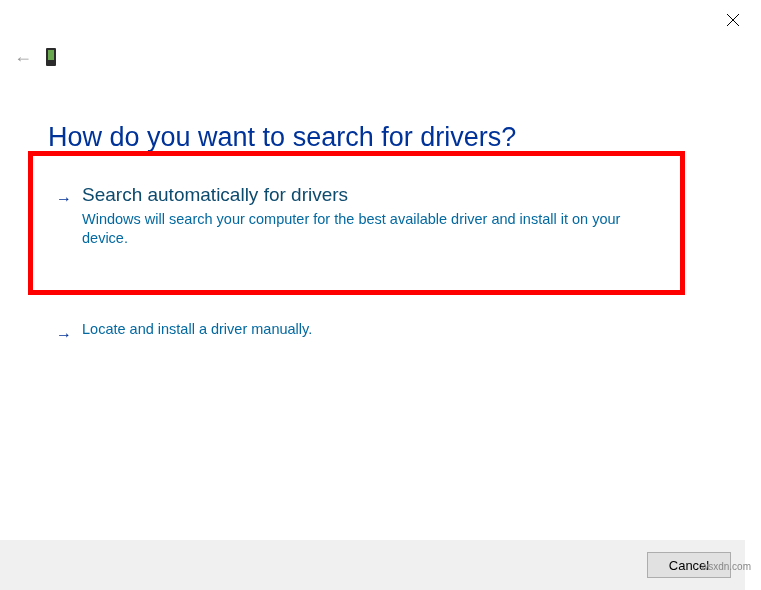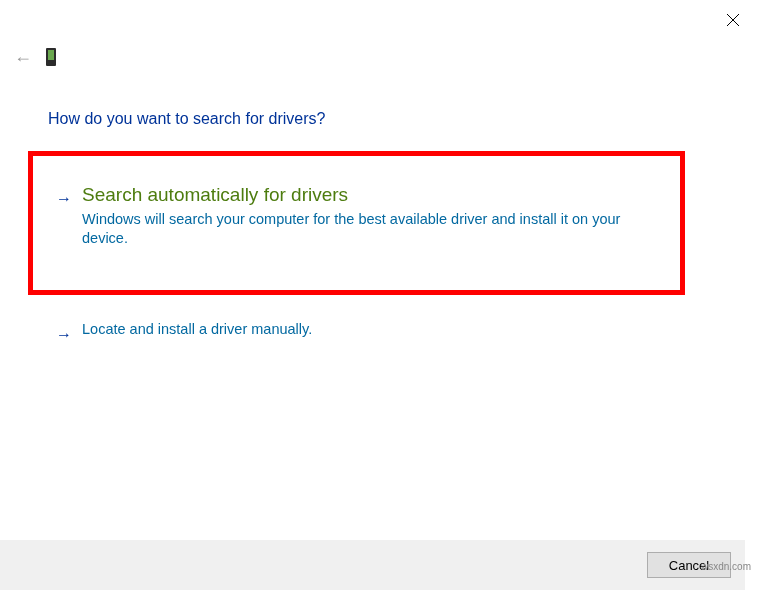--- a/index.html
+++ b/index.html
@@ -51,42 +51,42 @@
       right: 2px;
       height: 10px;
       background: #6aa84f;
     }
     .title {
       font-size: 15px;
       color: #000;
     }
     .question {
       position: absolute;
-      top: 110px;
+      top: 122px;
       left: 48px;
-      font-size: 16px;
+      font-size: 27px;
       color: #003399;
       font-weight: 400;
     }
     .option {
       position: absolute;
       left: 56px;
       padding-left: 26px;
       cursor: pointer;
     }
     .option-arrow {
       position: absolute;
       left: 0;
       top: 4px;
       color: #003399;
       font-size: 16px;
     }
     .option-title {
       font-size: 19px;
-      color: #4d7c0f;
+      color: #0c4a6e;
       font-weight: 400;
       margin-bottom: 4px;
     }
     .option-desc {
       font-size: 14.5px;
       color: #0369a1;
       max-width: 560px;
       line-height: 1.3;
     }
     .highlight-box {

